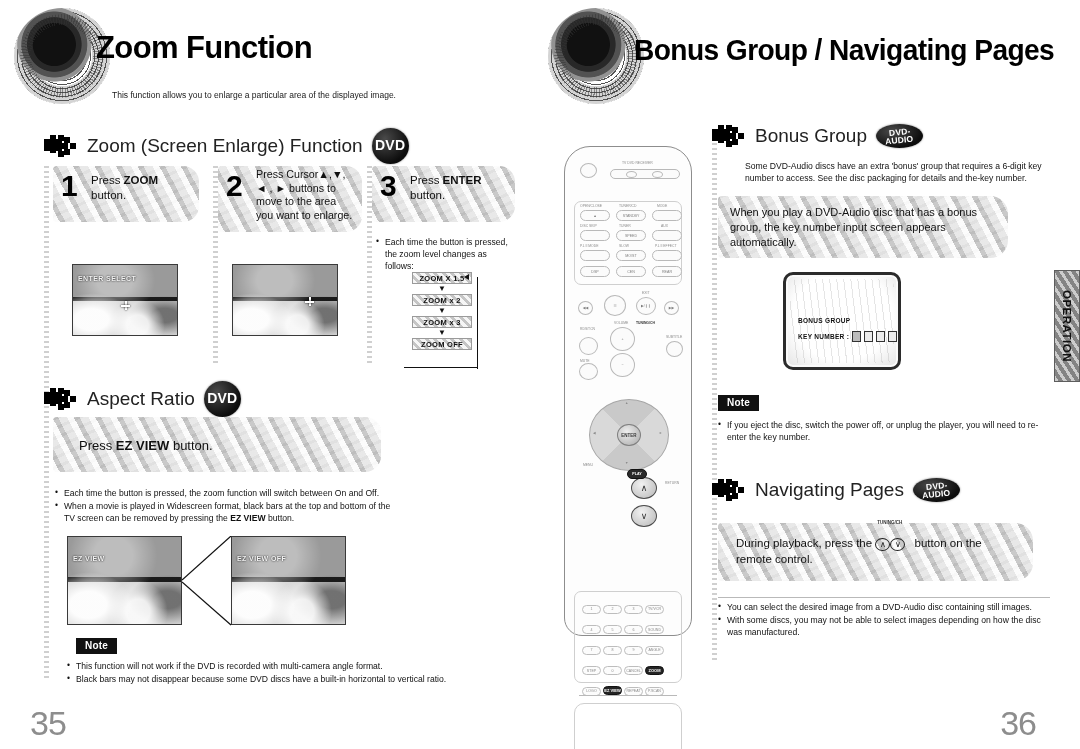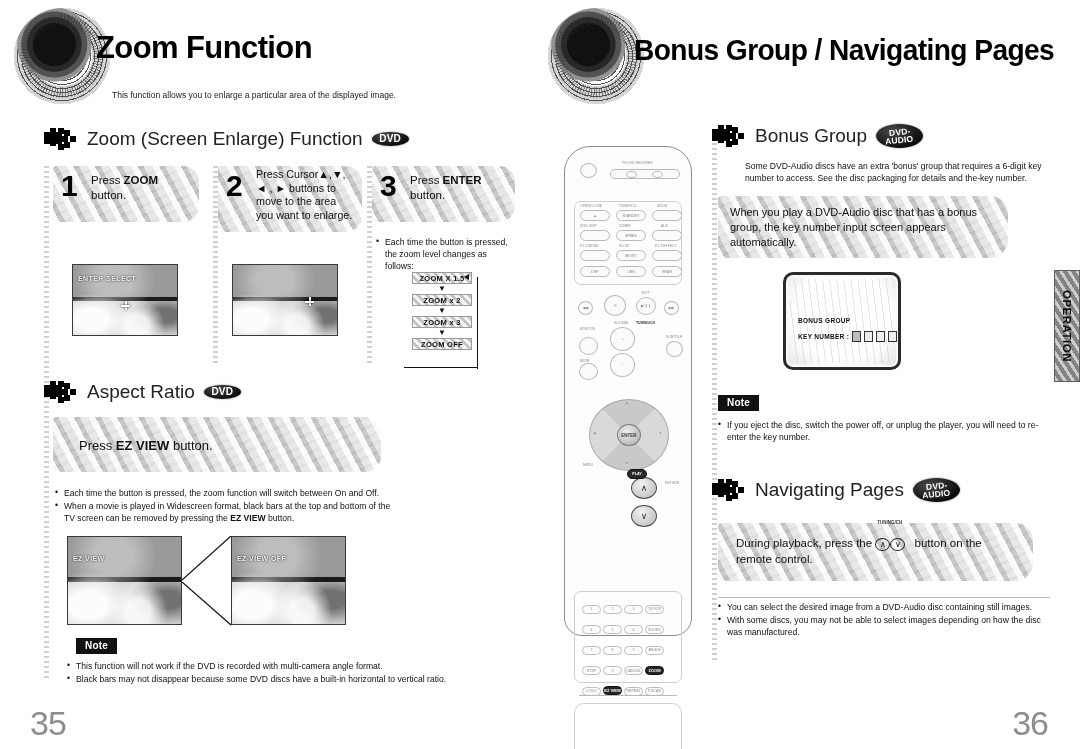--- a/index.html
+++ b/index.html
@@ -47,23 +47,23 @@
 
   
   .section-head { position: absolute; display: flex; align-items: center; gap: 9px; }
   .arrow-icon { width: 34px; height: 22px; position: relative; flex: none; }
   .arrow-icon i {
     position: absolute; width: 6px; height: 6px; background: #000; display: block;
   }
   .section-title { font-size: 19px; color: #222; white-space: nowrap; }
   .disc-badge {
     display: inline-flex; align-items: center; justify-content: center;
-    width: 37px; height: 14px; border-radius: 50%;
+    width: 37px; height: 36px; border-radius: 50%;
     background: radial-gradient(ellipse at 35% 30%, #4a4a4a 0%, #0c0c0c 70%);
-    color: #fff; font-size: 10px; font-weight: bold; letter-spacing: .2px;
+    color: #fff; font-size: 14px; font-weight: bold; letter-spacing: .2px;
     line-height: .95; text-align: center; flex: none;
     box-shadow: 0 0 2px rgba(0,0,0,.5);
   }
   .disc-badge.two-line { width: 47px; height: 24px; font-size: 8.5px; flex-direction: column; }
   .disc-badge.two-line span { display: block; transform: rotate(-6deg); }
 
   
   .tex {
     background-color: #e4e4e4;
     background-image:
@@ -238,21 +238,21 @@
     border: 1px solid #5d5d5d;
     display:flex; align-items:center; justify-content:center;
   }
   .side-tab span {
     writing-mode: vertical-rl;
     font-size: 11.5px; font-weight: bold; color:#111; letter-spacing: .5px;
   }
 
   .folio { position: absolute; bottom: 6px; font-size: 34px; color: #8d8d8d; font-weight: 300; letter-spacing:-1px; }
   .folio-left { left: 30px; }
-  .folio-right { right: 32px; }
+  .folio-right { right: 44px; }
 
   .vrule { position: absolute; width: 5px;
     background: repeating-linear-gradient(0deg, rgba(150,150,150,.45) 0 2px, rgba(255,255,255,.4) 2px 5px); }
   .hrule { position:absolute; height:1px; background:#b9b9b9; }
 </style>
 </head>
 <body>
 
 <div class="spread">
 

